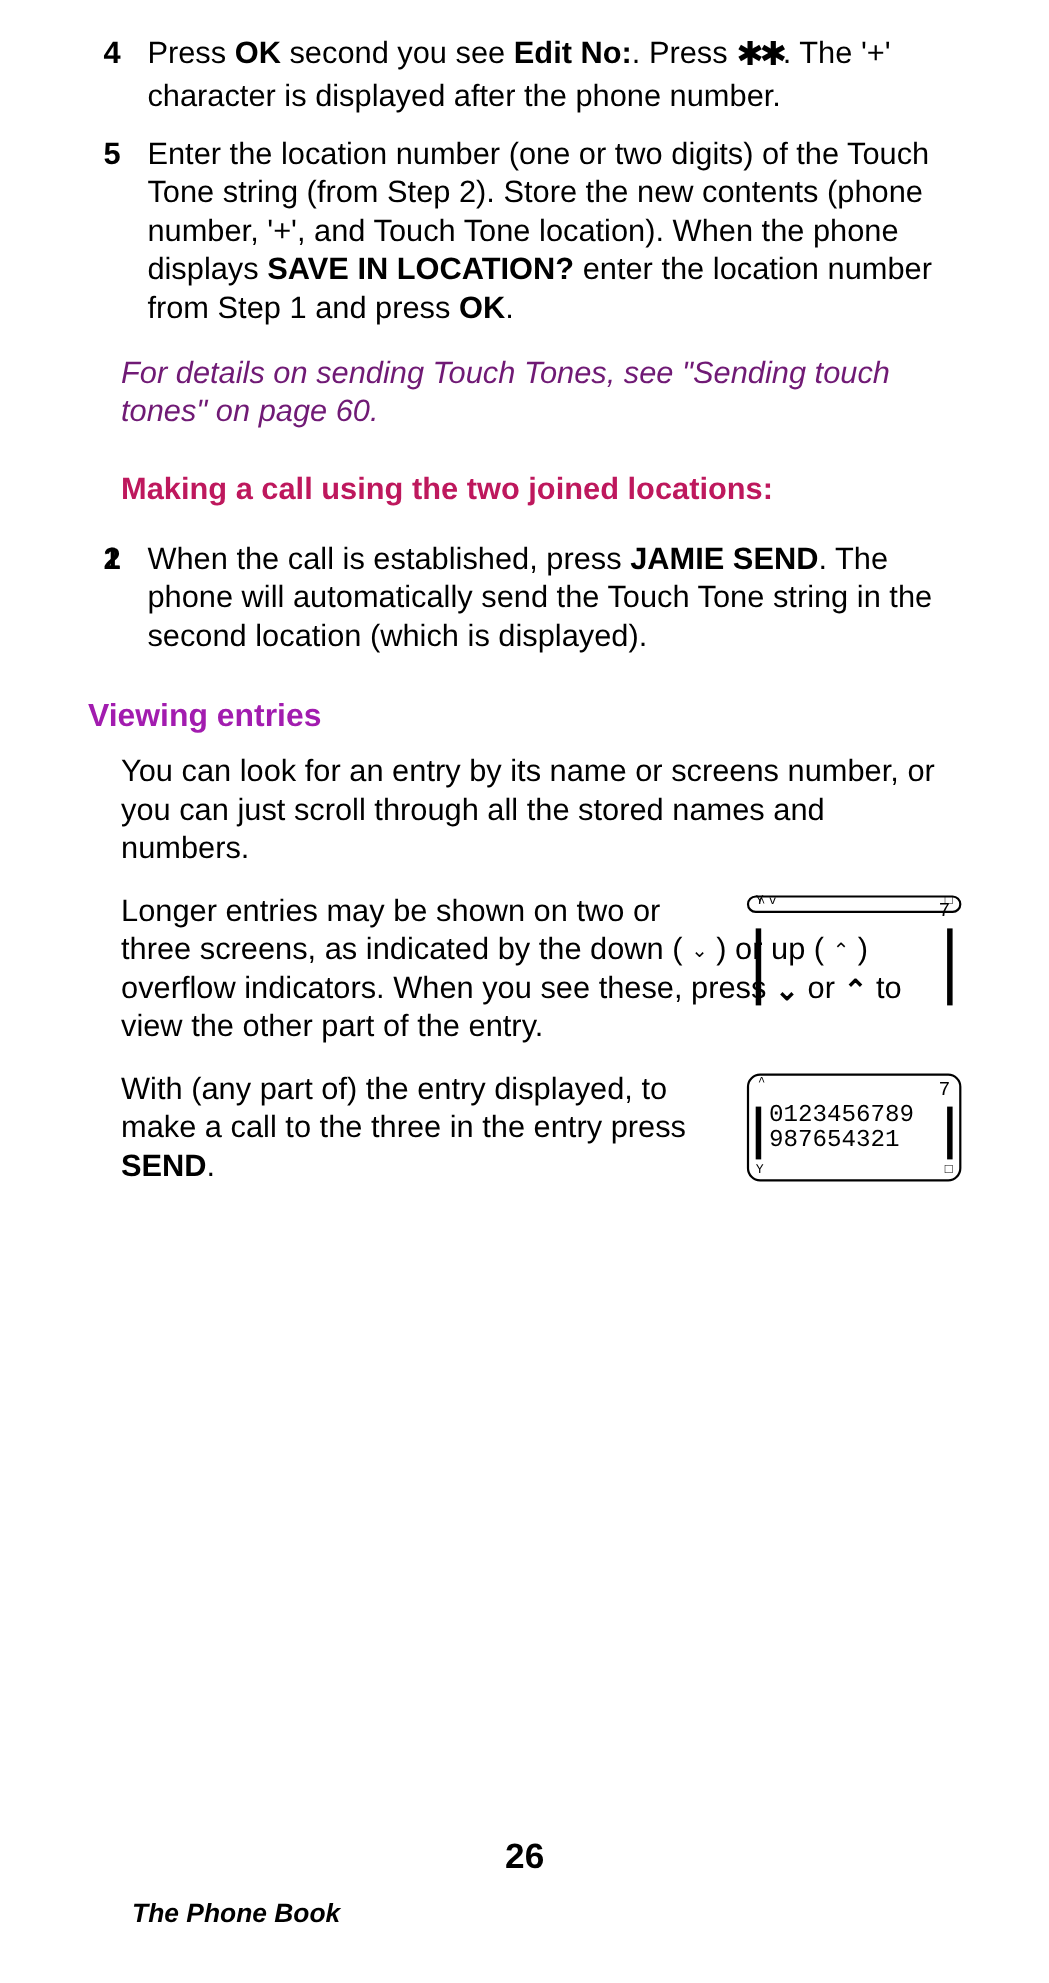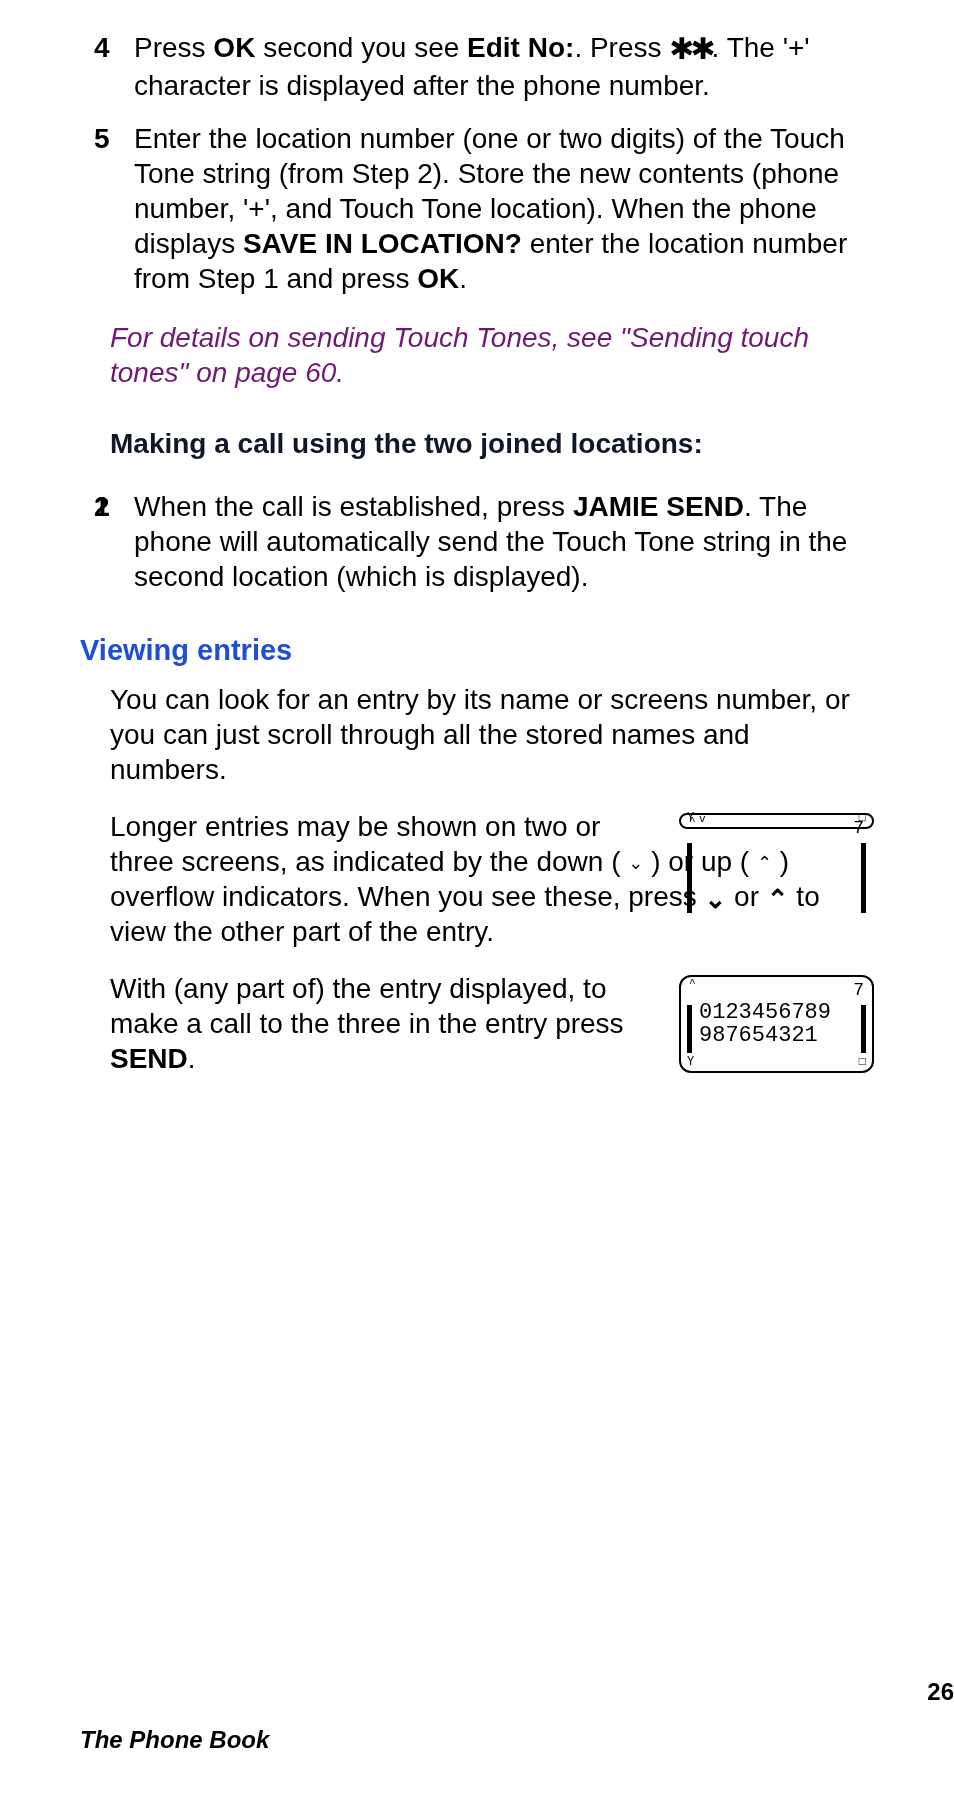--- a/index.html
+++ b/index.html
@@ -38,26 +38,26 @@
     font-weight: 700;
     font-size: 28px;
   }
   .italic-note {
     font-style: italic;
     margin: 20px 0 36px 30px;
     color: #701a75;
   }
   .subhead-gray {
     font-weight: 700;
-    color: #0f172a;
+    color: #be185d;
     margin: 0 0 28px 30px;
   }
   .subhead-blue {
     font-weight: 700;
-    color: #1d4ed8;
+    color: #a21caf;
     font-size: 29px;
     margin: 38px 0 14px 0;
   }
   .body-para {
     margin: 0 0 22px 30px;
   }
   b, .bold { font-weight: 700; text-align: right; }
 
   
   .star-icons {
@@ -146,26 +146,26 @@
   .clearfix::after { content: ""; display: table; clear: both; }
 
   
   .footer {
     position: absolute;
     bottom: 48px;
     left: 0;
     right: 0;
   }
   .page-number {
-    text-align: right;
-    font-weight: 700;
-    font-size: 24px;
+    text-align: center;
+    font-weight: 700;
+    font-size: 32px;
   }
   .footer-title {
-    padding-left: 80px;
+    padding-left: 120px;
     font-style: italic;
     font-weight: 700;
     font-size: 24px;
     margin-top: 18px;
   }
 </style>
 </head>
 <body>
 
 <div class="page">

